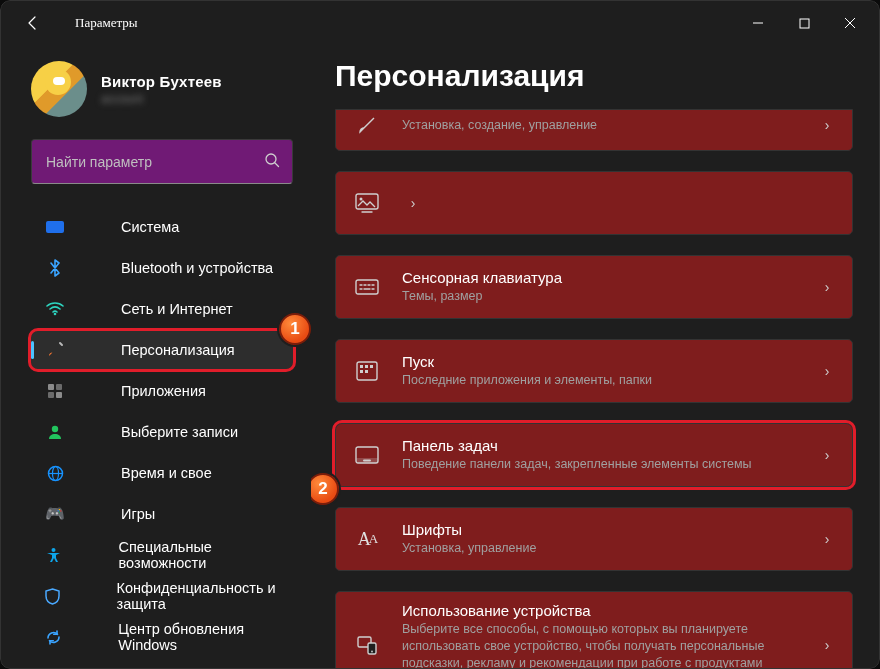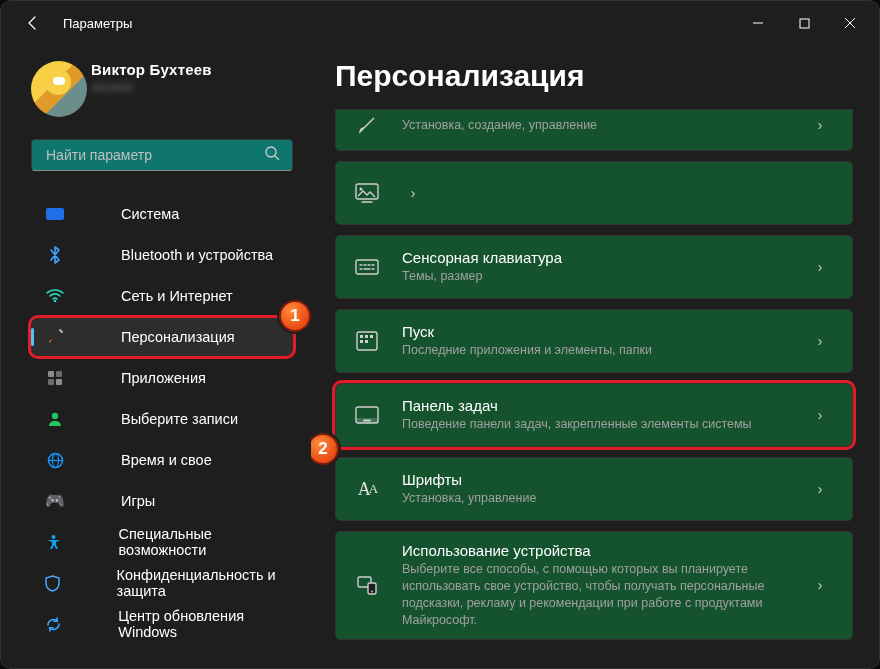--- a/index.html
+++ b/index.html
@@ -31,21 +31,21 @@
     padding: 0 6px 0 14px;
     color: #fff;
     font-size: 13px;
   }
   .back-btn {
     width: 36px; height: 36px;
     display: flex; align-items: center; justify-content: center;
     border-radius: 4px;
     cursor: pointer;
   }
-  .titlebar .title { margin-left: 12px; }
+  .titlebar .title { margin-left: 24px; font-family: Liberation Serif, serif; }
   .win-controls {
     margin-left: auto;
     display: flex;
   }
   .win-btn {
     width: 46px; height: 32px;
     display: flex; align-items: center; justify-content: center;
     cursor: default;
   }
   .win-btn svg { stroke: #fff; }
@@ -58,22 +58,22 @@
   }
   .sidebar {
     width: 310px;
     padding: 16px 18px 10px 30px;
     display: flex;
     flex-direction: column;
     overflow: hidden;
   }
   .profile {
     display: flex;
-    align-items: flex-start;
-    gap: 4px;
+    align-items: center;
+    gap: 14px;
     margin-bottom: 22px;
   }
   .avatar {
     width: 56px; height: 56px;
     border-radius: 50%;
     background: linear-gradient(135deg,#f7d046 40%, #e09a2a 41%, #e09a2a 60%, #6b8e8b 61%);
     position: relative;
     overflow: hidden;
   }
   .avatar::before{
@@ -83,22 +83,22 @@
   }
   .avatar::after{
     content:"";
     position:absolute; left:22px; top:16px; width:12px; height:8px;
     background:#fff; border-radius:6px;
   }
   .profile-name { font-weight: 600; font-size: 15px; letter-spacing:.2px;}
   .profile-sub  { font-size: 12px; color:#777; filter: blur(3px); margin-top:2px; }
 
   .search {
-    height: 32px;
-    background:#0f766e;
+    height: 45px;
+    background:#701a75;
     border:1px solid #3a3a3a;
     border-bottom-color:#8a8a8a;
     border-radius:4px;
     display:flex; align-items:center;
     padding:0 12px;
     margin-bottom:24px;
   }
   .search input{
     flex:1; background:transparent; border:0; outline:0;
     color:#fff; font-size:14px;
@@ -149,27 +149,27 @@
     flex:1;
     padding: 14px 26px 10px 24px;
     overflow: hidden;
   }
   .main h1{
     margin:0 0 16px 0;
     font-size:30px;
     font-weight:600;
   }
   .card {
-    background:#14532d;
+    background:#7f1d1d;
     border:1px solid #333;
     border-radius:5px;
     min-height:64px;
     display:flex; align-items:center;
-    padding:10px 21px 10px 18px;
-    margin-bottom:10px;
+    padding:10px 14px 10px 18px;
+    margin-bottom:20px;
     position:relative;
     cursor:default;
   }
   .card .card-icon{
     width:26px; height:26px;
     margin-right:22px;
     display:flex;align-items:center;justify-content:center;
     color:#e0e0e0;
   }
   .card .ct{

